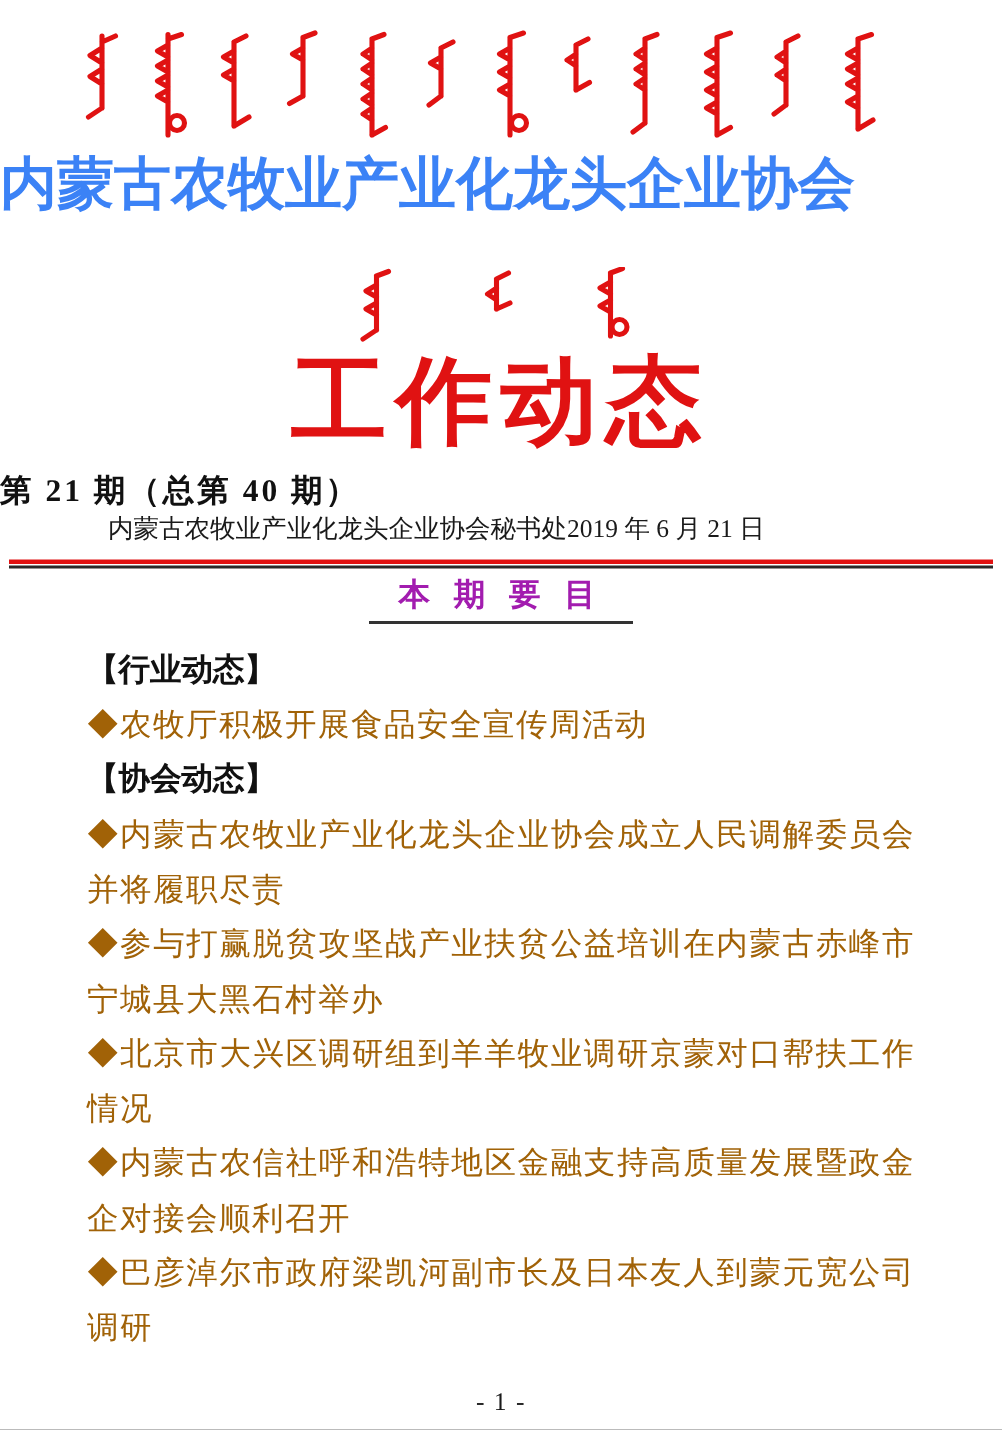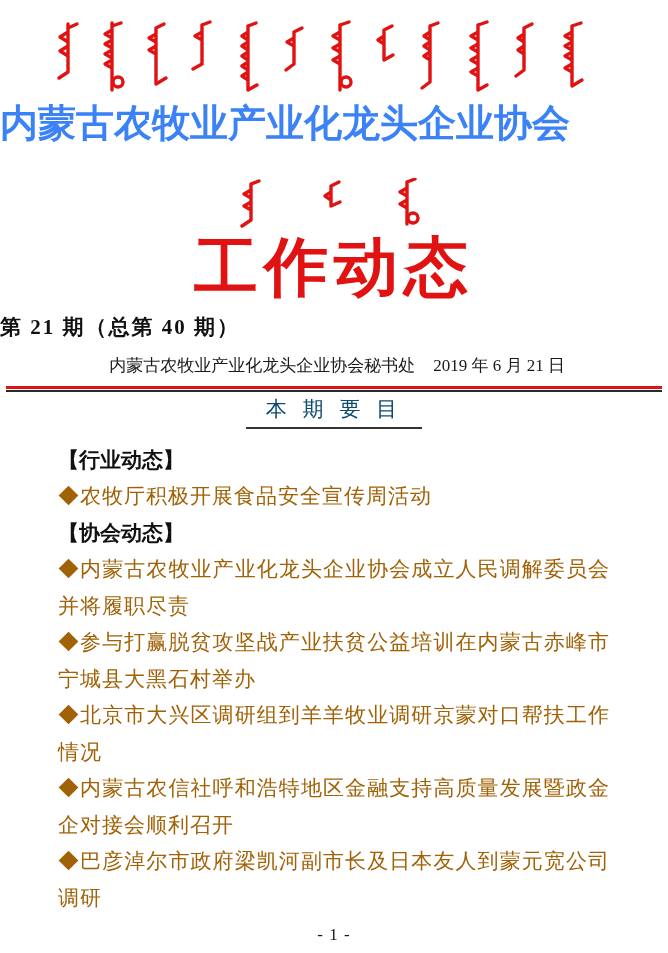--- a/index.html
+++ b/index.html
@@ -39,45 +39,43 @@
   }
   .issue-line {
     margin-top: 12px;
     text-align: left;
     font-size: 21px;
     font-weight: bold;
     color: #111;
     letter-spacing: 2px;
   }
   .pub-line {
-    margin-top: 13px;
     padding: 0 66px 0 72px;
     display: flex;
-    justify-content: center;
+    justify-content: flex-start;
     align-items: baseline;
     font-size: 17px;
     color: #1a1a1a;
-    gap: 18px;
   }
   .divider {
     margin: 9px 6px 0 6px;
     height: 6px;
     border-top: 3px solid #e01212;
     border-bottom: 2px solid #2a2a2a;
   }
   .toc-title-wrap { text-align: center; margin-top: 3px; }
   .toc-title {
     display: inline-block;
     font-size: 21px;
-    font-weight: normal;
+    font-weight: bold;
     letter-spacing: 5px;
     padding: 0 20px 4px 20px;
     border-bottom: 2px solid #333;
     font-family: "Liberation Sans", sans-serif;
-    color: #0c4a6e;
+    color: #a21caf;
   }
   .toc {
     margin: 13px 58px 0 58px;
     width: 552px;
     font-size: 21px;
     line-height: 36.5px;
     text-align: justify;
     text-justify: inter-ideograph;
   }
   .toc p { margin: 0; }

